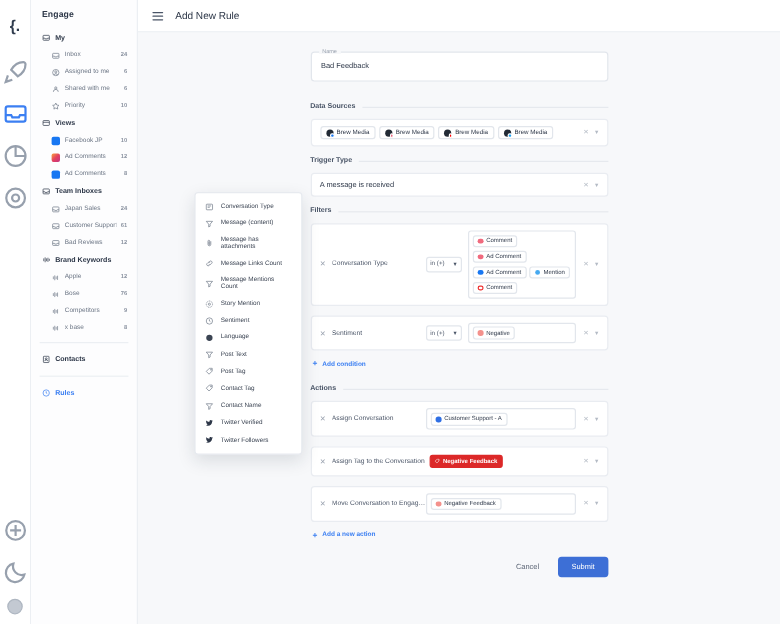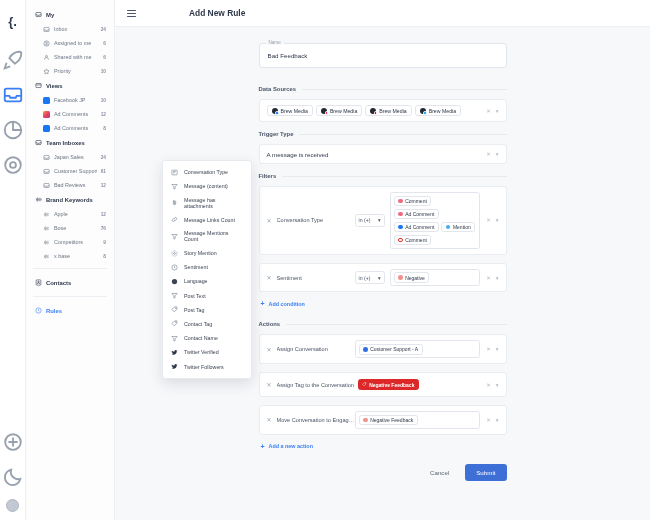--- a/index.html
+++ b/index.html
@@ -67,21 +67,21 @@
   .badge-ig { background: linear-gradient(135deg,#f9a03f,#e4405f,#c13584); }
 
   
   .main { flex: 1; height: 520px; background: #f7f8fa; display: flex; flex-direction: column; }
   .topbar {
     height: 27px; background: #ffffff; border-bottom: 1px solid #eceff3;
     display: flex; align-items: center; gap: 10px; padding-left: 12px; flex: 0 0 27px;
   }
   .hamburger { width: 9px; display: flex; flex-direction: column; gap: 2px; cursor: pointer; }
   .hamburger i { display: block; height: 1px; background: #4a5567; border-radius: 1px; }
-  .topbar-title { font-size: 8.4px; font-weight: 700; color: #2d3748; margin-left: 43px; }
+  .topbar-title { font-size: 8.4px; font-weight: 400; color: #2d3748; }
 
   .content { flex: 1; overflow: hidden; padding: 16px 0 0 0; position: relative; }
   .form { width: 248px; margin: 0 auto; }
 
   
   .field-wrap { position: relative; margin-bottom: 18px; }
   .field-box {
     height: 25px; background: #fff; border: 1px solid #e2e6ec; border-radius: 3px;
     display: flex; align-items: center; padding: 0 8px; font-size: 6.2px; color: #2d3748;
   }
@@ -220,20 +220,21 @@
     </div>
     <div class="rail-icon">
       <svg viewBox="0 0 24 24" fill="none" stroke="currentColor" stroke-width="2">
           <path d="M20 14a8 8 0 01-10-10 8.5 8.5 0 1010 10z"></path>
         </svg>
     </div>
     <div class="rail-avatar"></div>
   </div>
 
   <div class="sidebar">
+    <div class="side-title">Engage</div>
 
     <div class="side-group">
       <span class="ic">
           <svg viewBox="0 0 24 24" fill="none" stroke="#2d3748" stroke-width="2">
             <rect x="3" y="5" width="18" height="14" rx="2"></rect>
             <path d="M3 13h5l1 2h6l1-2h5"></path>
           </svg>
         </span>
       <span>My</span>
     </div>

